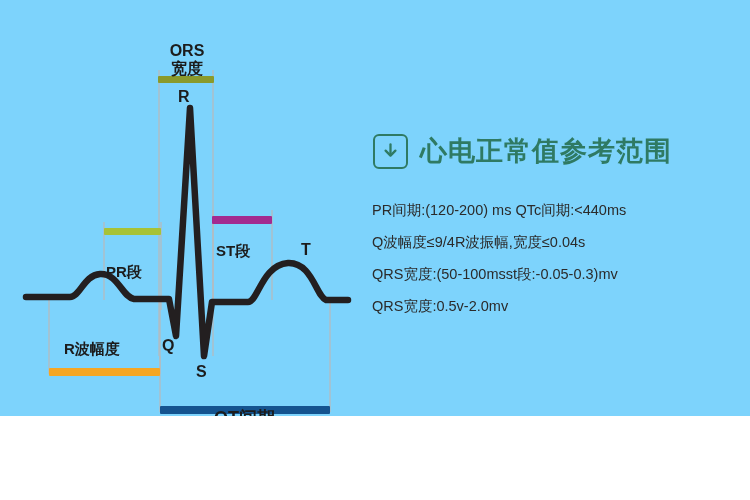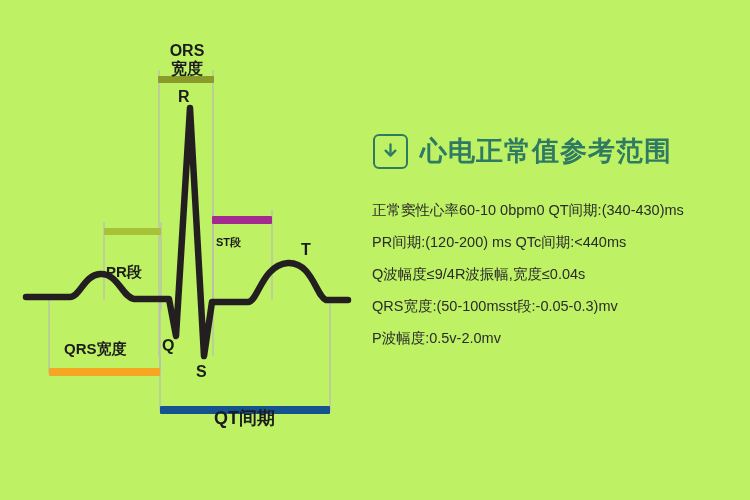--- a/index.html
+++ b/index.html
@@ -3,22 +3,22 @@
 <meta charset="utf-8">
 <style>
   html, body {
     margin: 0;
     padding: 0;
     background: #ffffff;
   }
   #page {
     position: relative;
     width: 750px;
-    height: 500px;
-    background: #bef264;
+    height: 416px;
+    background: #7dd3fc;
     overflow: hidden;
     font-family: "Liberation Sans", "DejaVu Sans", sans-serif;
   }
 
   
   #ecg-panel {
     position: absolute;
     left: 0;
     top: 0;
     width: 360px;
@@ -44,21 +44,21 @@
   
   .dlabel {
     position: absolute;
     color: #1c1c1c;
     font-weight: bold;
     white-space: nowrap;
     line-height: 1.12;
   }
   .lbl-qrs   { left: 162px; top: 42px;  font-size: 16px; text-align: center; width: 50px; }
   .lbl-prseg { left: 106px; top: 236px; font-size: 15px; margin-top: 28px; }
-  .lbl-stseg { left: 216px; top: 236px; font-size: 11px; }
+  .lbl-stseg { left: 216px; top: 243px; font-size: 15px; }
   .lbl-print { left: 64px;  top: 341px; font-size: 15px; }
   .lbl-qtint { left: 214px; top: 408px; font-size: 18px; }
 
   .wlabel {
     position: absolute;
     color: #1c1c1c;
     font-weight: bold;
     font-size: 16px;
   }
   .lbl-r { left: 178px; top: 88px; }
@@ -156,21 +156,21 @@
     <div class="bar bar-stseg"></div>
     <div class="bar bar-print"></div>
     <div class="bar bar-qtint"></div>
 
     <div class="dlabel lbl-qrs">
       <div>ORS</div>
       <div>宽度</div>
     </div>
     <div class="dlabel lbl-prseg">PR段</div>
     <div class="dlabel lbl-stseg">ST段</div>
-    <div class="dlabel lbl-print">QRS宽度</div>
+    <div class="dlabel lbl-print">R波幅度</div>
     <div class="dlabel lbl-qtint">QT间期</div>
 
     <div class="wlabel lbl-r">R</div>
     <div class="wlabel lbl-q">Q</div>
     <div class="wlabel lbl-s">S</div>
     <div class="wlabel lbl-t">T</div>
   </div>
 
   <div id="info-panel">
 
@@ -178,20 +178,19 @@
       <span id="download-icon">
         <svg width="17" height="18" viewBox="0 0 17 18" aria-hidden="true">
           <line x1="8.5" y1="2.5" x2="8.5" y2="13" stroke="#2f7a63" stroke-width="2.3" stroke-linecap="round"></line>
           <polyline points="3.6,8.6 8.5,13.6 13.4,8.6" fill="none" stroke="#2f7a63" stroke-width="2.3" stroke-linecap="round" stroke-linejoin="round"></polyline>
         </svg>
       </span>
       <span id="title-text">心电正常值参考范围</span>
     </div>
 
     <div id="facts">
-      <div class="fact">正常窦性心率60-10 0bpm0 QT间期:(340-430)ms</div>
       <div class="fact">PR间期:(120-200) ms QTc间期:&lt;440ms</div>
       <div class="fact">Q波幅度≤9/4R波振幅,宽度≤0.04s</div>
       <div class="fact">QRS宽度:(50-100msst段:-0.05-0.3)mv</div>
-      <div class="fact">P波幅度:0.5v-2.0mv</div>
+      <div class="fact">QRS宽度:0.5v-2.0mv</div>
     </div>
   </div>
 </div>
 
 </body></html>

